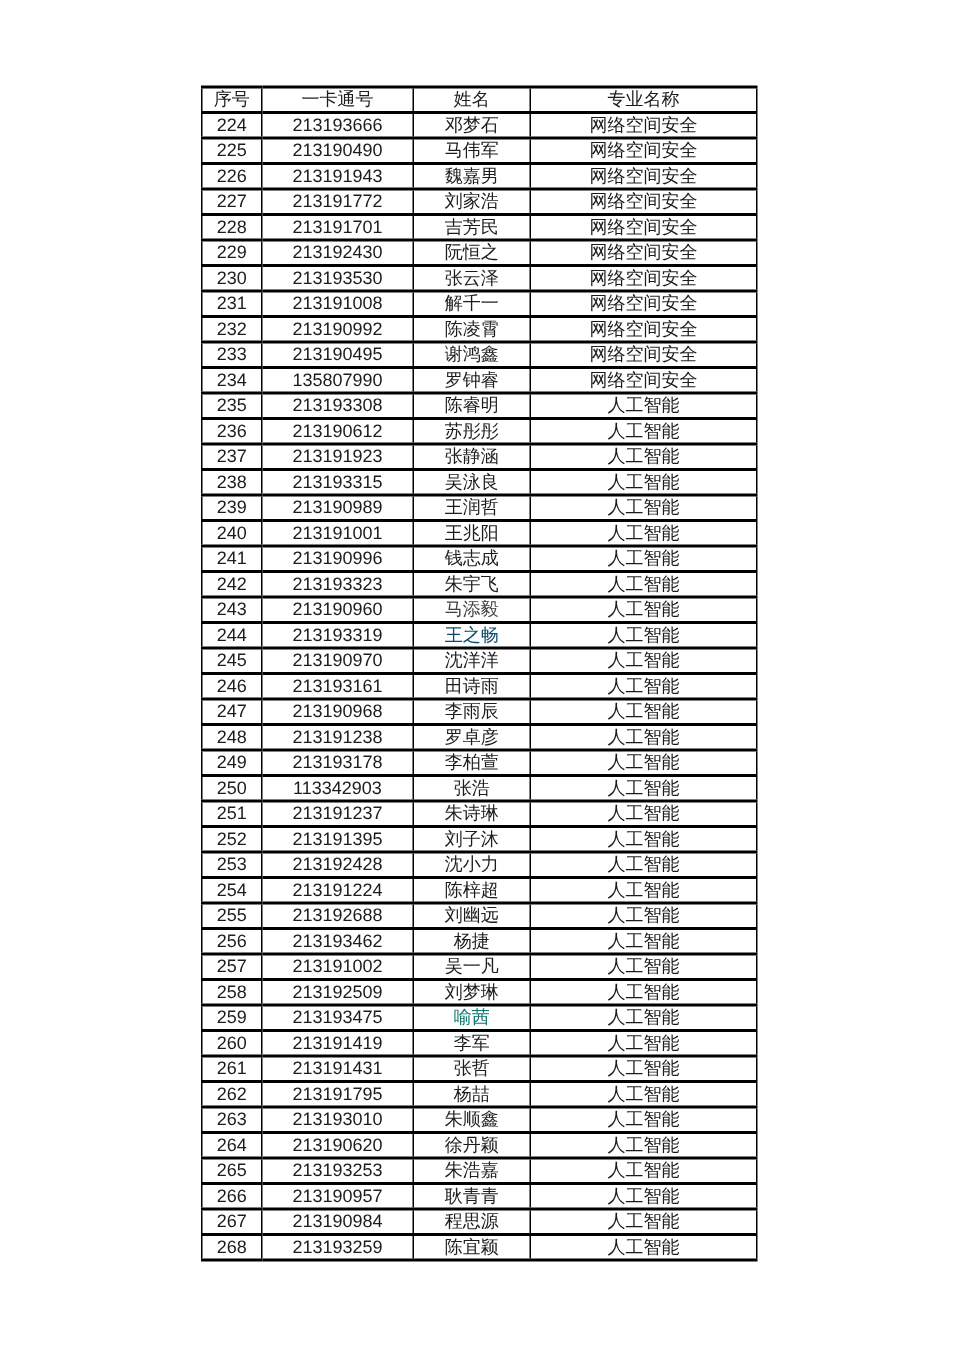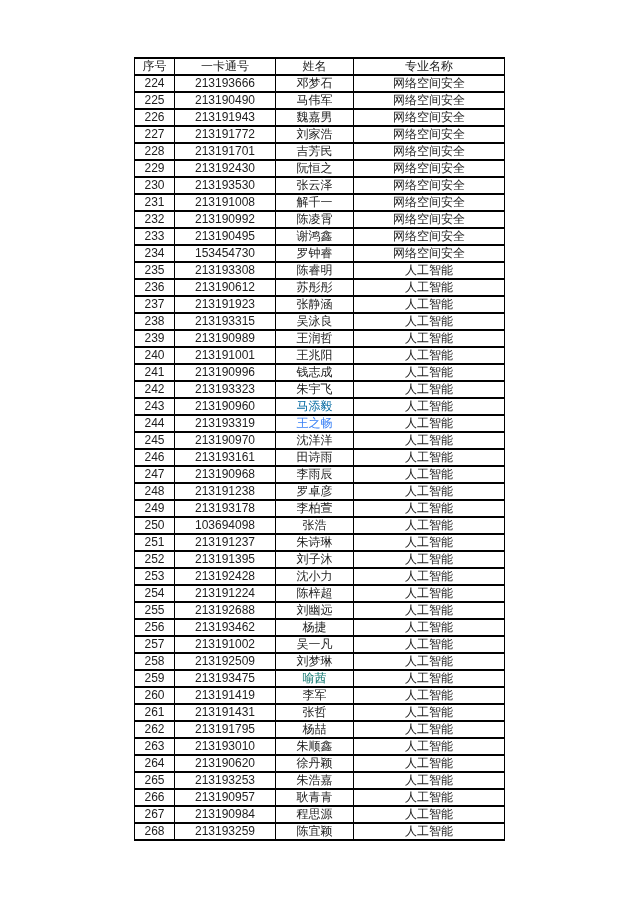--- a/index.html
+++ b/index.html
@@ -116,21 +116,21 @@
           <td class="col3" style="border-color: rgb(0, 0, 0); color: rgb(28, 28, 28);">网络空间安全</td>
         </tr>
         <tr>
           <td class="col0" style="border-color: rgb(0, 0, 0); color: rgb(28, 28, 28);">233</td>
           <td class="col1" style="border-color: rgb(0, 0, 0); color: rgb(28, 28, 28);">213190495</td>
           <td class="col2" style="border-color: rgb(0, 0, 0); color: rgb(28, 28, 28);">谢鸿鑫</td>
           <td class="col3" style="border-color: rgb(0, 0, 0); color: rgb(28, 28, 28);">网络空间安全</td>
         </tr>
         <tr>
           <td class="col0" style="border-color: rgb(0, 0, 0); color: rgb(28, 28, 28);">234</td>
-          <td class="col1" style="border-color: rgb(0, 0, 0); color: rgb(28, 28, 28);">153454730</td>
+          <td class="col1" style="border-color: rgb(0, 0, 0); color: rgb(28, 28, 28);">135807990</td>
           <td class="col2" style="border-color: rgb(0, 0, 0); color: rgb(28, 28, 28);">罗钟睿</td>
           <td class="col3" style="border-color: rgb(0, 0, 0); color: rgb(28, 28, 28);">网络空间安全</td>
         </tr>
         <tr>
           <td class="col0" style="border-color: rgb(0, 0, 0); color: rgb(28, 28, 28);">235</td>
           <td class="col1" style="border-color: rgb(0, 0, 0); color: rgb(28, 28, 28);">213193308</td>
           <td class="col2" style="border-color: rgb(0, 0, 0); color: rgb(28, 28, 28);">陈睿明</td>
           <td class="col3" style="border-color: rgb(0, 0, 0); color: rgb(28, 28, 28);">人工智能</td>
         </tr>
         <tr>
@@ -171,27 +171,27 @@
         </tr>
         <tr>
           <td class="col0" style="border-color: rgb(0, 0, 0); color: rgb(28, 28, 28);">242</td>
           <td class="col1" style="border-color: rgb(0, 0, 0); color: rgb(28, 28, 28);">213193323</td>
           <td class="col2" style="border-color: rgb(0, 0, 0); color: rgb(28, 28, 28);">朱宇飞</td>
           <td class="col3" style="border-color: rgb(0, 0, 0); color: rgb(28, 28, 28);">人工智能</td>
         </tr>
         <tr>
           <td class="col0" style="border-color: rgb(0, 0, 0); color: rgb(28, 28, 28);">243</td>
           <td class="col1" style="border-color: rgb(0, 0, 0); color: rgb(28, 28, 28);">213190960</td>
-          <td class="col2" style="border-color: rgb(0, 0, 0); color: #0369a1;">马添毅</td>
+          <td class="col2" style="border-color: rgb(0, 0, 0); color: #404040;">马添毅</td>
           <td class="col3" style="border-color: rgb(0, 0, 0); color: rgb(28, 28, 28);">人工智能</td>
         </tr>
         <tr>
           <td class="col0" style="border-color: rgb(0, 0, 0); color: rgb(28, 28, 28);">244</td>
           <td class="col1" style="border-color: rgb(0, 0, 0); color: rgb(28, 28, 28);">213193319</td>
-          <td class="col2" style="border-color: rgb(0, 0, 0); color: #3b82f6; margin-top: 31px;">王之畅</td>
+          <td class="col2" style="border-color: rgb(0, 0, 0); color: #0c4a6e; margin-top: 31px;">王之畅</td>
           <td class="col3" style="border-color: rgb(0, 0, 0); color: rgb(28, 28, 28);">人工智能</td>
         </tr>
         <tr>
           <td class="col0" style="border-color: rgb(0, 0, 0); color: rgb(28, 28, 28);">245</td>
           <td class="col1" style="border-color: rgb(0, 0, 0); color: rgb(28, 28, 28);">213190970</td>
           <td class="col2" style="border-color: rgb(0, 0, 0); color: rgb(28, 28, 28);">沈洋洋</td>
           <td class="col3" style="border-color: rgb(0, 0, 0); color: rgb(28, 28, 28);">人工智能</td>
         </tr>
         <tr>
           <td class="col0" style="border-color: rgb(0, 0, 0); color: rgb(28, 28, 28);">246</td>
@@ -212,21 +212,21 @@
           <td class="col3" style="border-color: rgb(0, 0, 0); color: rgb(28, 28, 28);">人工智能</td>
         </tr>
         <tr>
           <td class="col0" style="border-color: rgb(0, 0, 0); color: rgb(28, 28, 28);">249</td>
           <td class="col1" style="border-color: rgb(0, 0, 0); color: rgb(28, 28, 28);">213193178</td>
           <td class="col2" style="border-color: rgb(0, 0, 0); color: rgb(28, 28, 28);">李柏萱</td>
           <td class="col3" style="border-color: rgb(0, 0, 0); color: rgb(28, 28, 28);">人工智能</td>
         </tr>
         <tr>
           <td class="col0" style="border-color: rgb(0, 0, 0); color: rgb(28, 28, 28);">250</td>
-          <td class="col1" style="border-color: rgb(0, 0, 0); color: rgb(28, 28, 28);">103694098</td>
+          <td class="col1" style="border-color: rgb(0, 0, 0); color: rgb(28, 28, 28);">113342903</td>
           <td class="col2" style="border-color: rgb(0, 0, 0); color: rgb(28, 28, 28);">张浩</td>
           <td class="col3" style="border-color: rgb(0, 0, 0); color: rgb(28, 28, 28);">人工智能</td>
         </tr>
         <tr>
           <td class="col0" style="border-color: rgb(0, 0, 0); color: rgb(28, 28, 28);">251</td>
           <td class="col1" style="border-color: rgb(0, 0, 0); color: rgb(28, 28, 28);">213191237</td>
           <td class="col2" style="border-color: rgb(0, 0, 0); color: rgb(28, 28, 28);">朱诗琳</td>
           <td class="col3" style="border-color: rgb(0, 0, 0); color: rgb(28, 28, 28);">人工智能</td>
         </tr>
         <tr>

